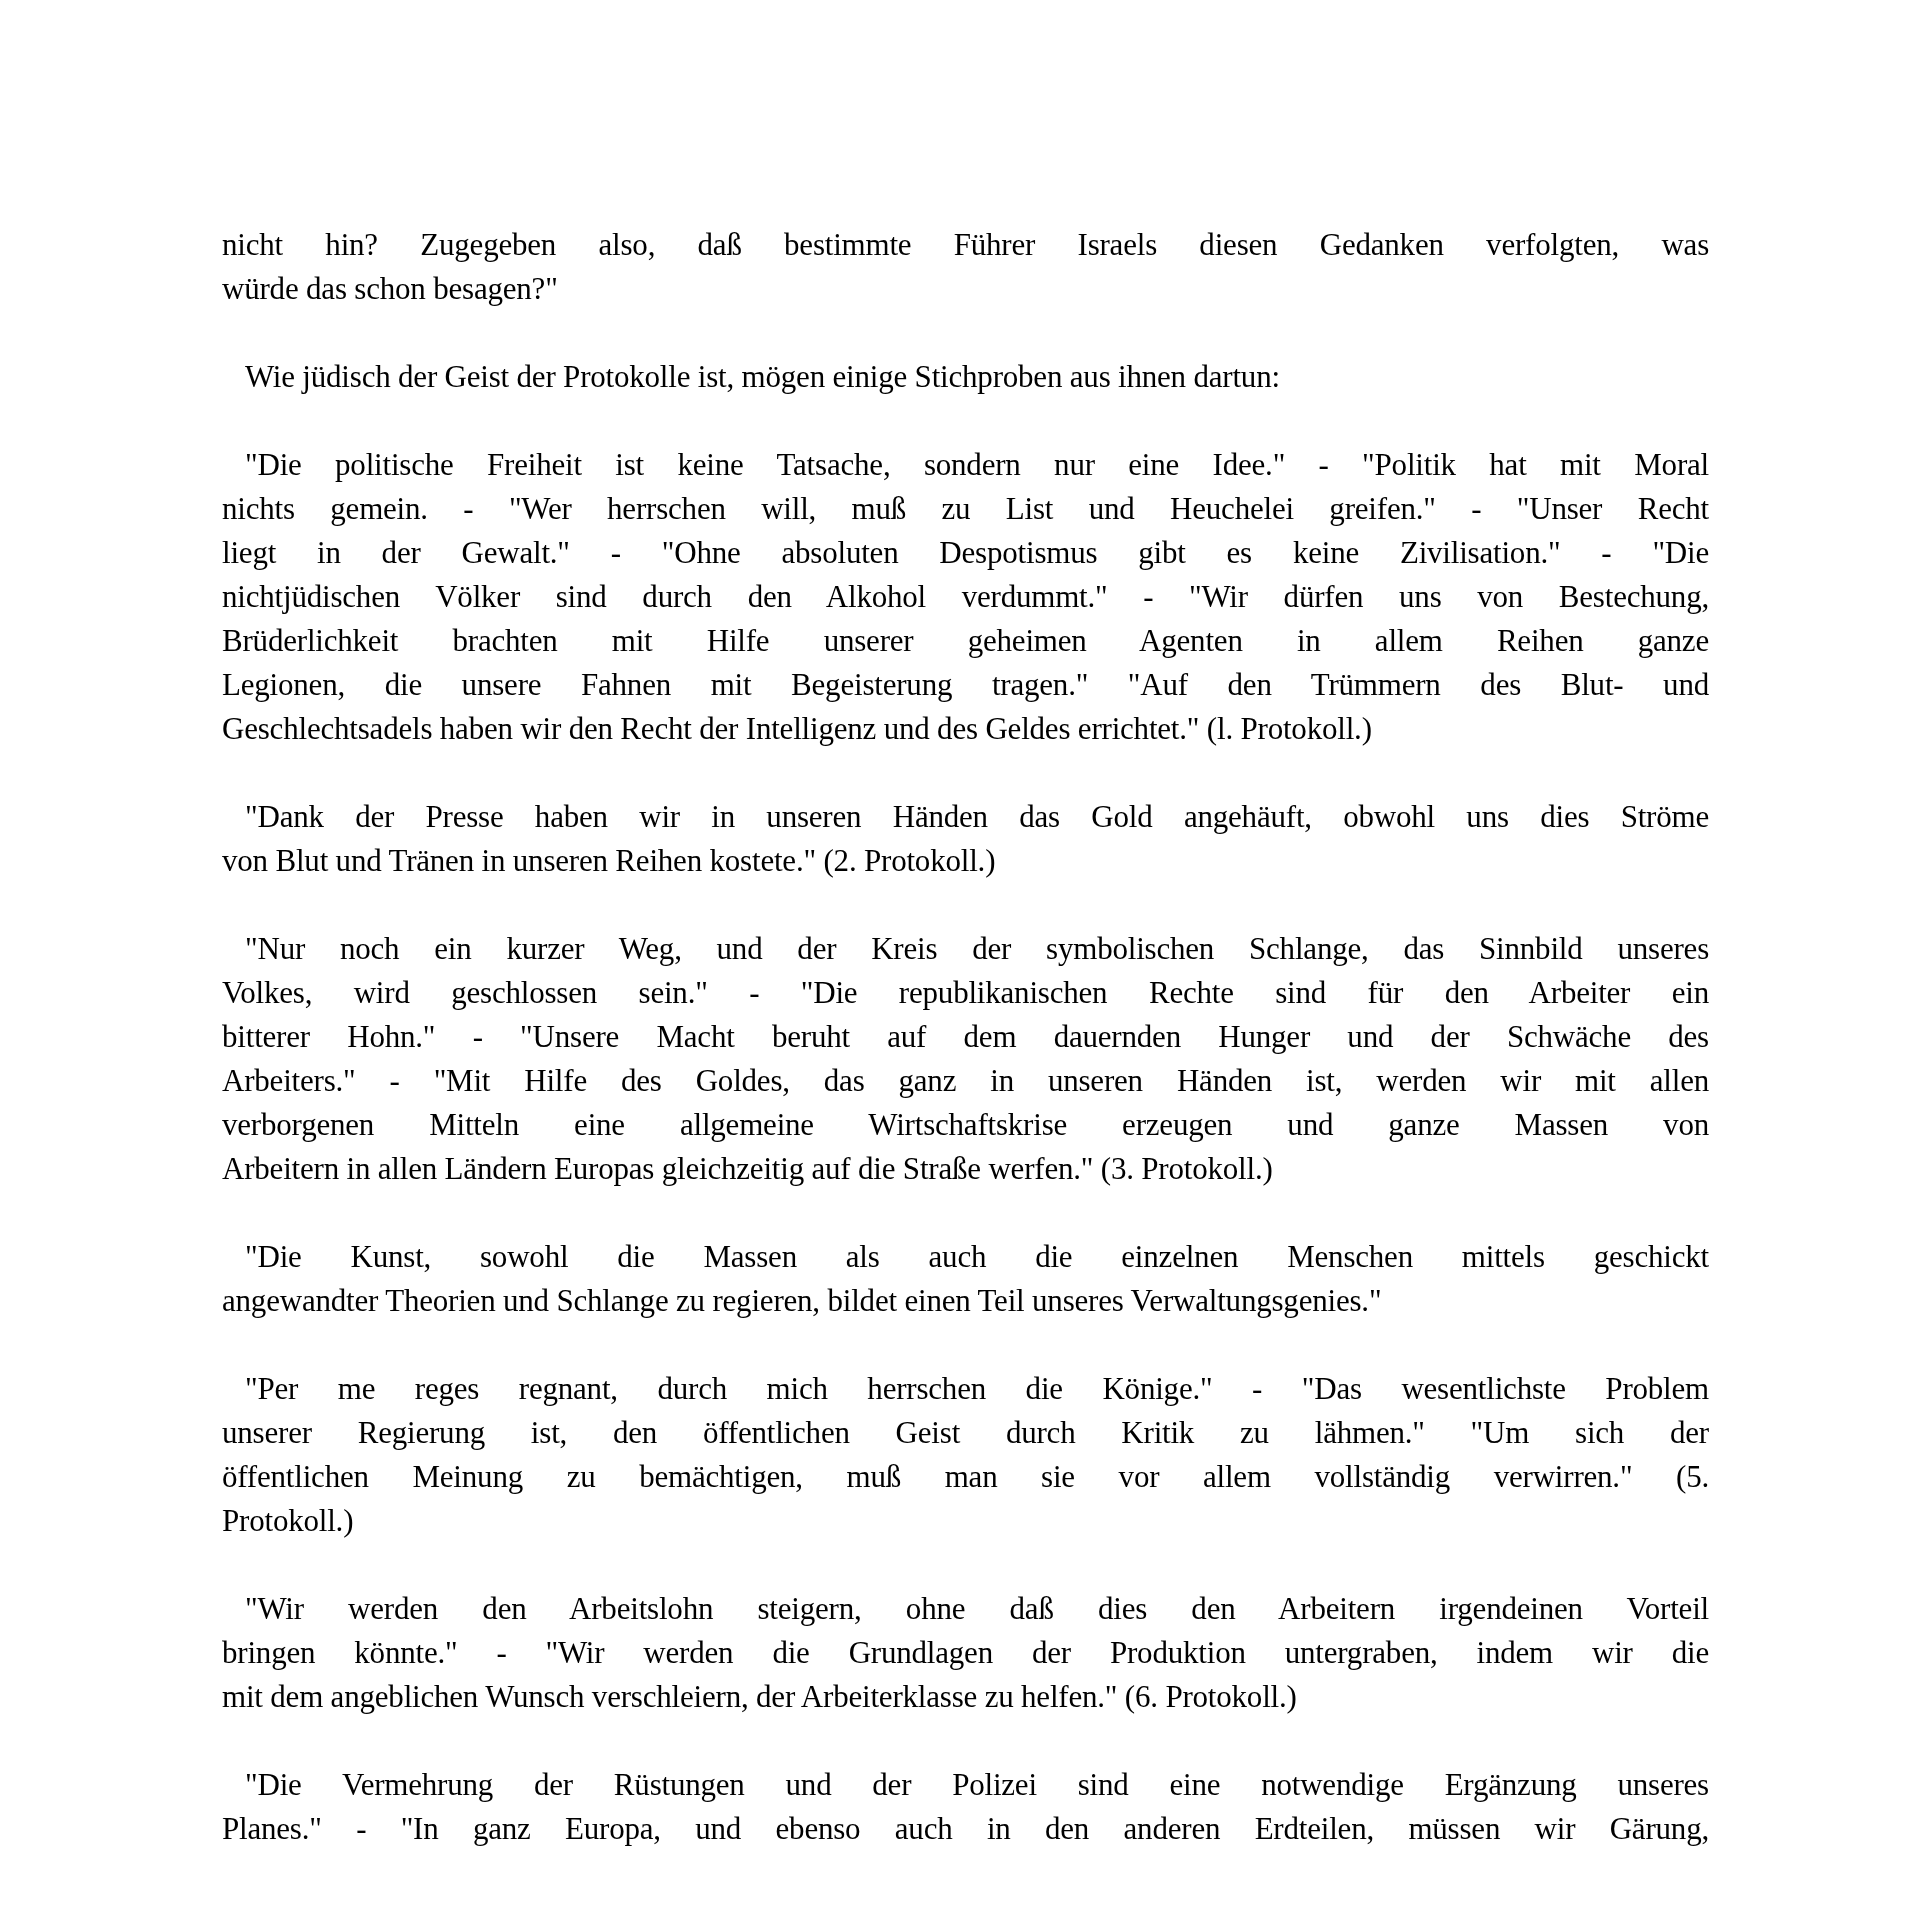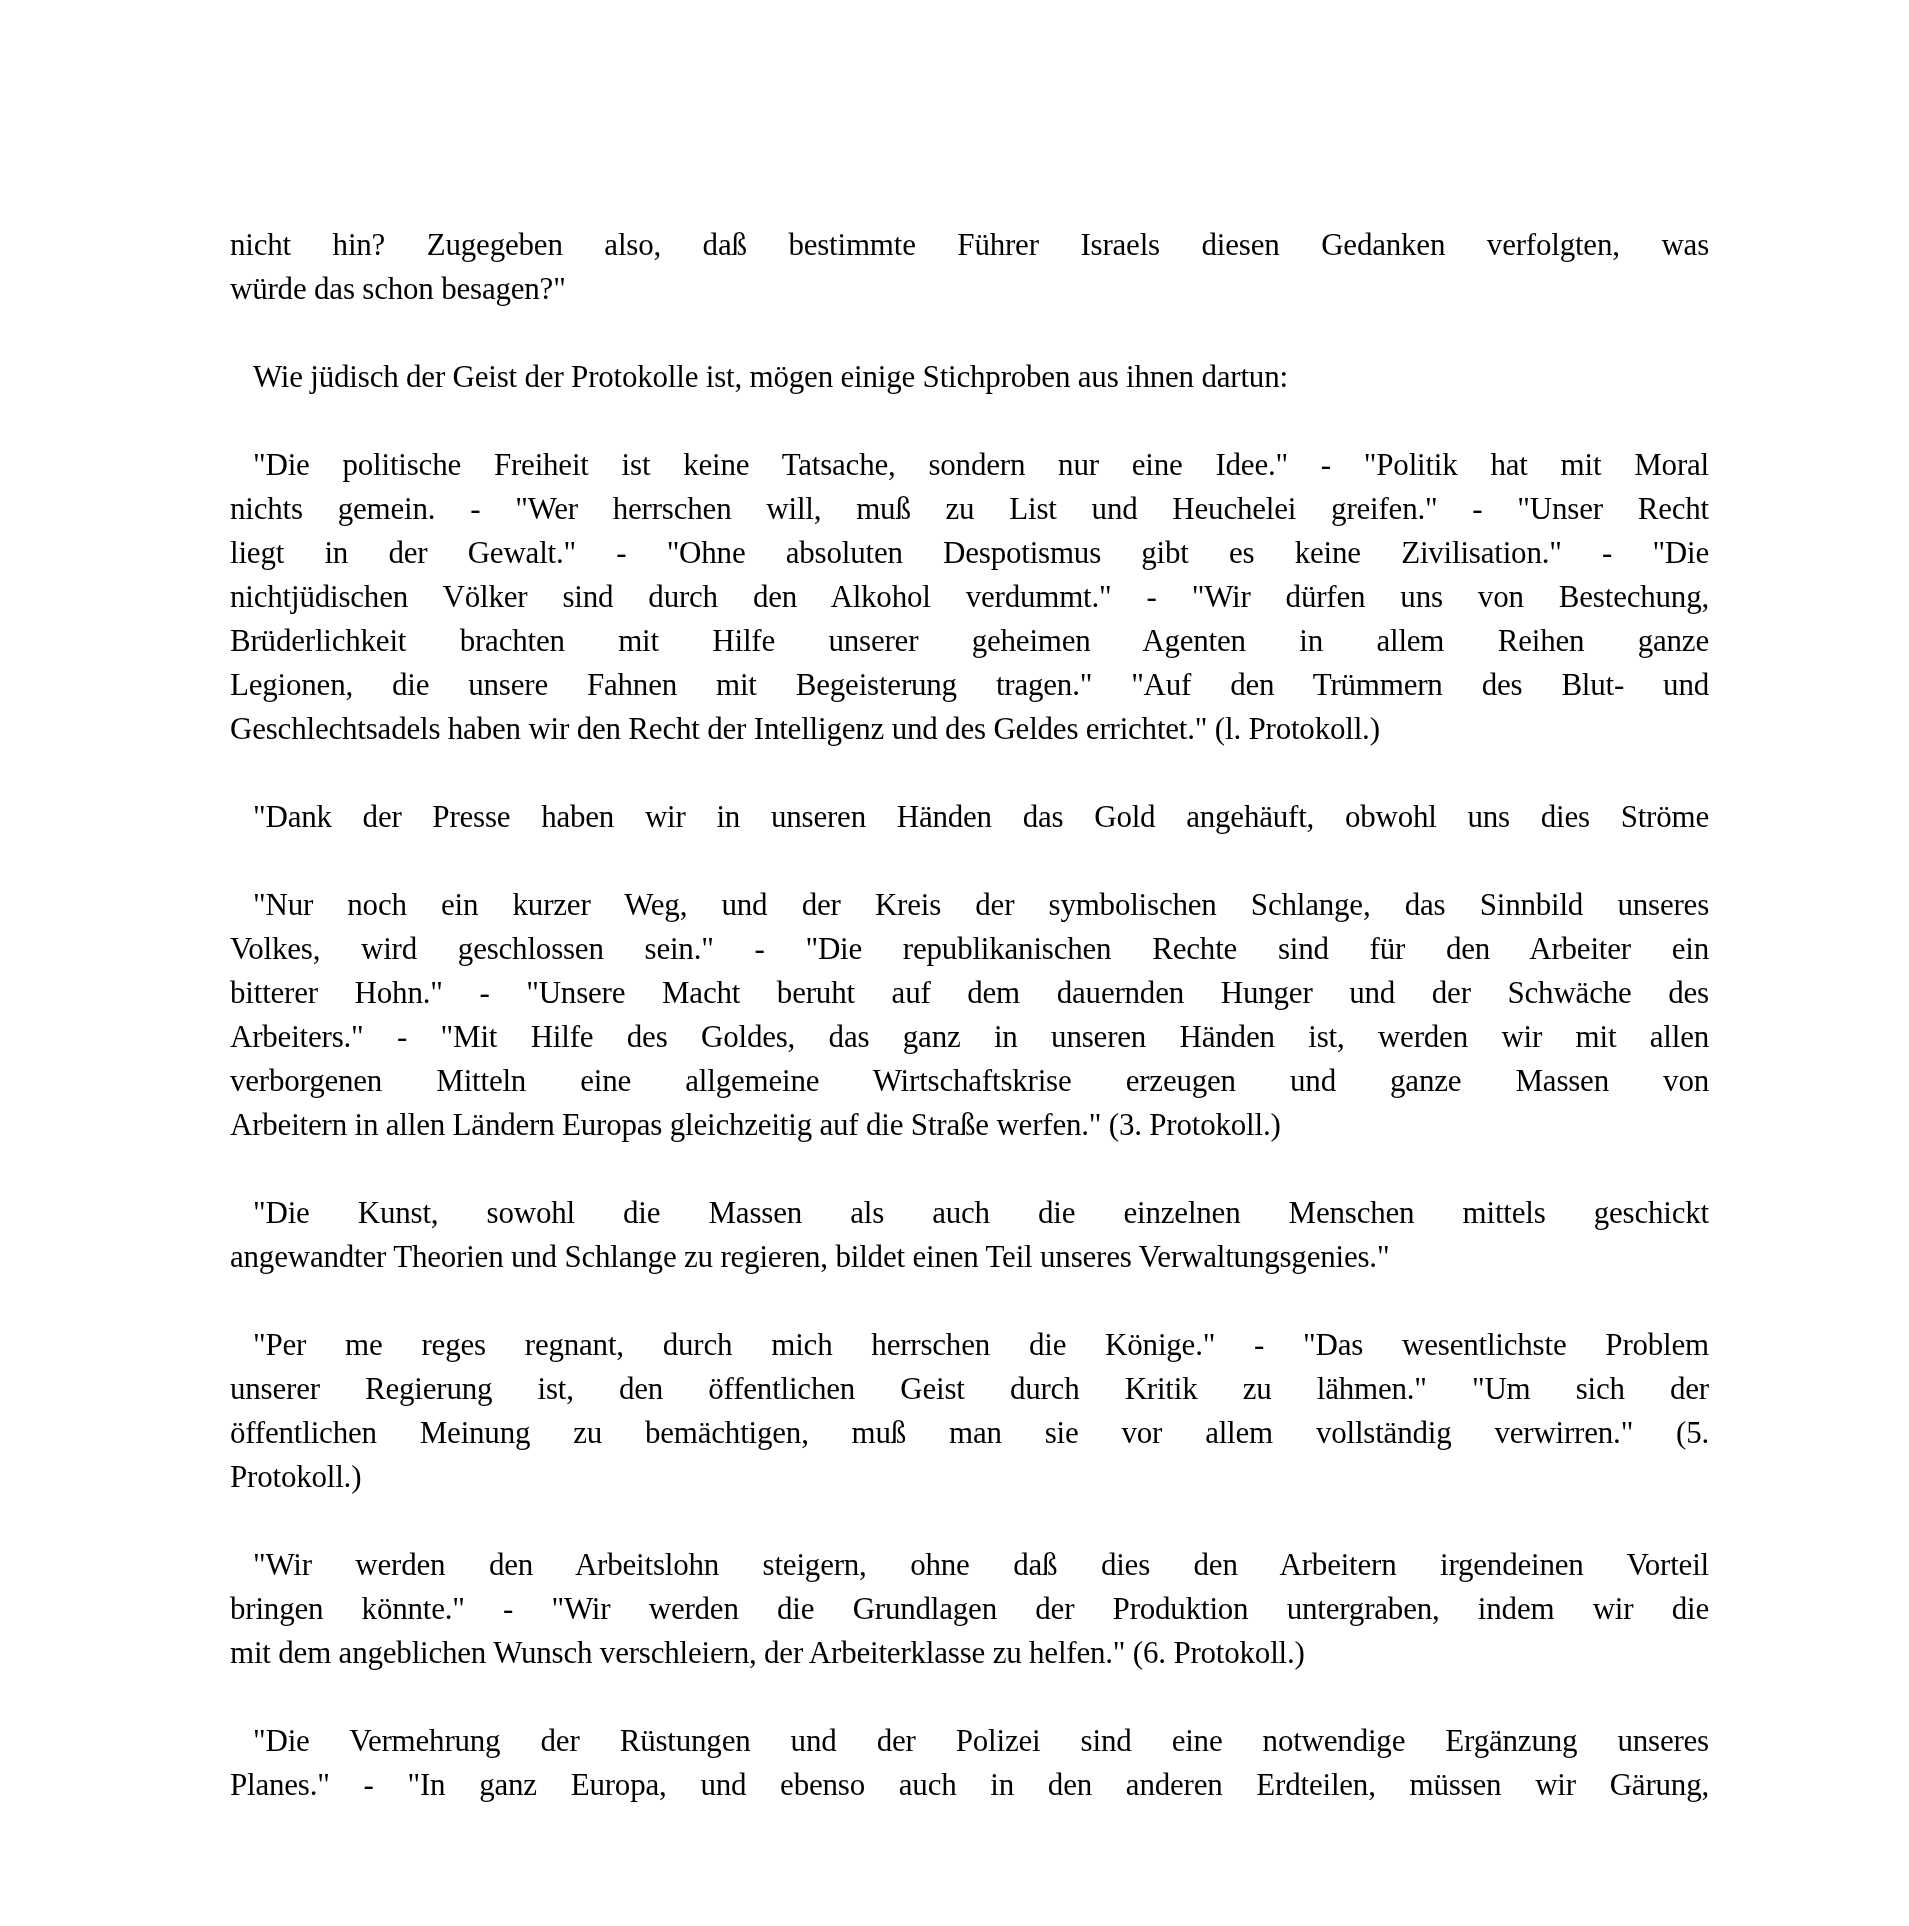--- a/index.html
+++ b/index.html
@@ -15,21 +15,21 @@
     color: #000000;
     overflow: hidden;
   }
   .page-content {
     position: absolute;
     left: 222px;
     top: 223px;
     width: 1487px;
   }
   .para {
-    margin: 0 0 44px 8px;
+    margin: 0 0 44px 0;
     padding: 0;
   }
   .line {
     font-size: 31px;
     line-height: 44px;
     letter-spacing: -0.2px;
     white-space: nowrap;
     text-align: justify;
     text-align-last: justify;
   }
@@ -55,20 +55,21 @@
       <div class="line indent">"Die politische Freiheit ist keine Tatsache, sondern nur eine Idee." - "Politik hat mit Moral</div>
       <div class="line">nichts gemein. - "Wer herrschen will, muß zu List und Heuchelei greifen." - "Unser Recht</div>
       <div class="line">liegt in der Gewalt." - "Ohne absoluten Despotismus gibt es keine Zivilisation." - "Die</div>
       <div class="line">nichtjüdischen Völker sind durch den Alkohol verdummt." - "Wir dürfen uns von Bestechung,</div>
       <div class="line">Brüderlichkeit brachten mit Hilfe unserer geheimen Agenten in allem Reihen ganze</div>
       <div class="line">Legionen, die unsere Fahnen mit Begeisterung tragen." "Auf den Trümmern des Blut- und</div>
       <div class="line last">Geschlechtsadels haben wir den Recht der Intelligenz und des Geldes errichtet." (l. Protokoll.)</div>
     </div>
     <div class="para">
       <div class="line indent">"Dank der Presse haben wir in unseren Händen das Gold angehäuft, obwohl uns dies Ströme</div>
+      <div class="line last">von Blut und Tränen in unseren Reihen kostete." (2. Protokoll.)</div>
     </div>
     <div class="para">
       <div class="line indent">"Nur noch ein kurzer Weg, und der Kreis der symbolischen Schlange, das Sinnbild unseres</div>
       <div class="line">Volkes, wird geschlossen sein." - "Die republikanischen Rechte sind für den Arbeiter ein</div>
       <div class="line">bitterer Hohn." - "Unsere Macht beruht auf dem dauernden Hunger und der Schwäche des</div>
       <div class="line">Arbeiters." - "Mit Hilfe des Goldes, das ganz in unseren Händen ist, werden wir mit allen</div>
       <div class="line">verborgenen Mitteln eine allgemeine Wirtschaftskrise erzeugen und ganze Massen von</div>
       <div class="line last">Arbeitern in allen Ländern Europas gleichzeitig auf die Straße werfen." (3. Protokoll.)</div>
     </div>
     <div class="para">

